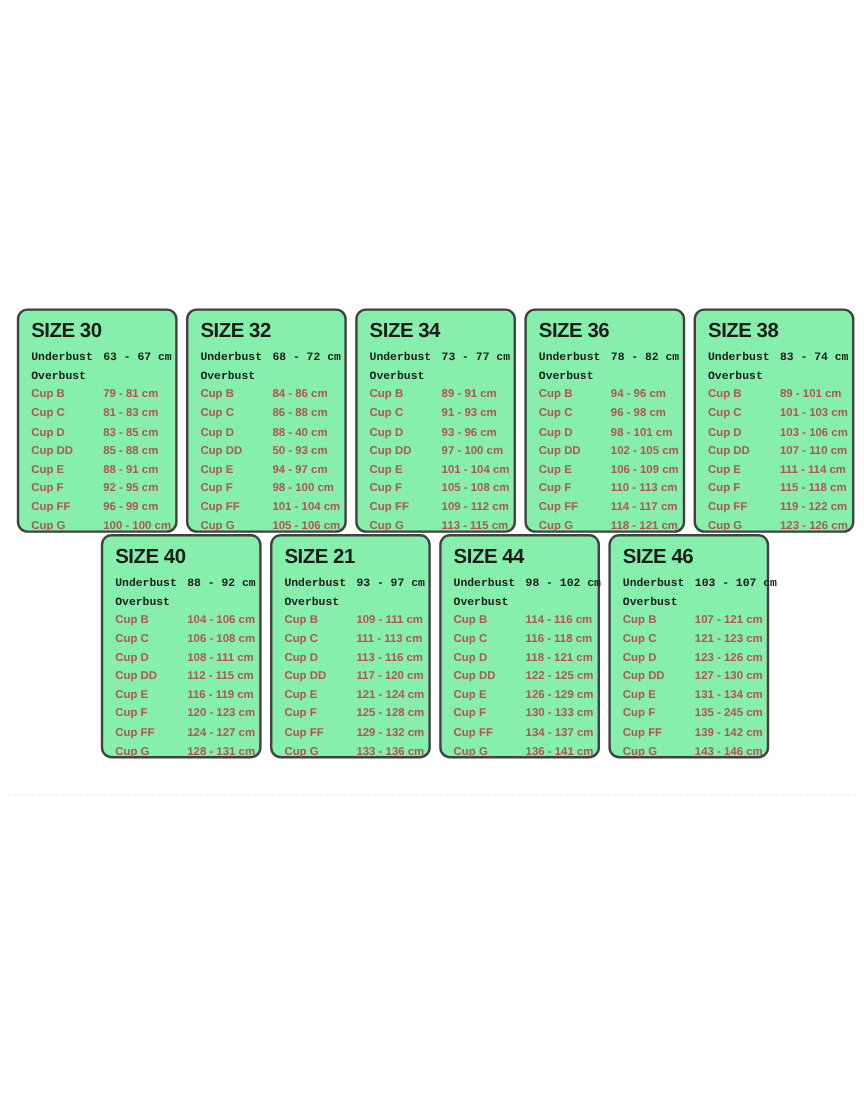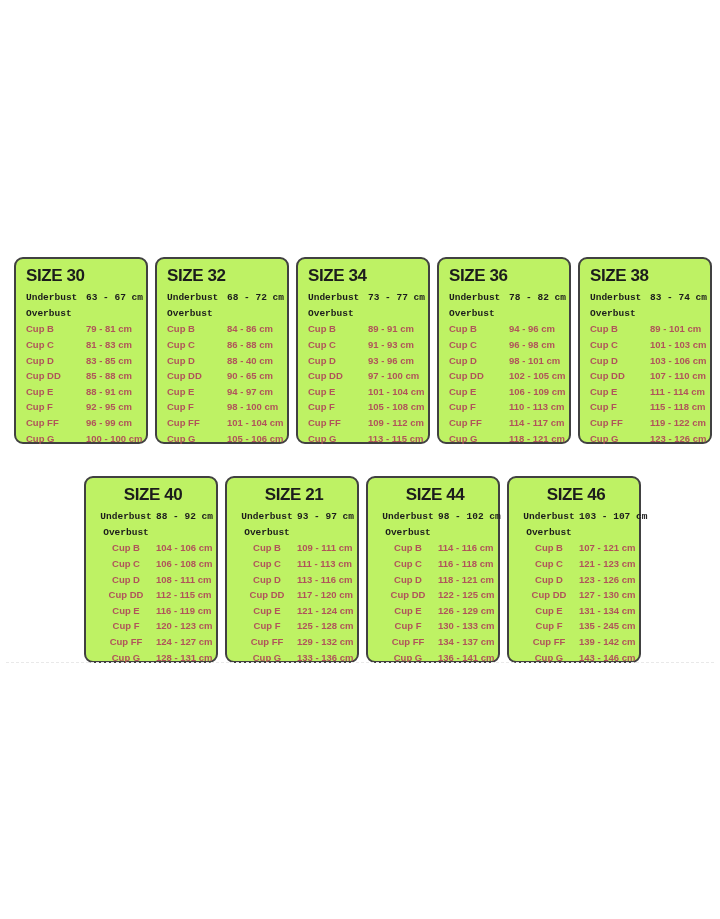--- a/index.html
+++ b/index.html
@@ -12,27 +12,27 @@
   body{
     width:720px;height:919px;
     background:#ffffff;
     font-family:"Liberation Sans",sans-serif;
     overflow:hidden;
     position:relative;
   }
   .page{position:relative;width:720px;height:919px;}
   .cards-row{position:absolute;display:flex;gap:7px;}
   .row-1{top:257px;left:14px;}
-  .row-2{top:476px;left:84px;text-align:center;}
+  .row-2{top:445px;left:84px;}
   .card{
     width:134px;height:187px;
     box-sizing:border-box;
     border:2px solid var(--border-color);
     border-radius:9px;
-    background:#bef264;
+    background:#86efac;
     padding:6px 6px 0 10px;
   }
   .card-title{
     font-size:17px;
     font-weight:bold;
     color:var(--heading-color);
     letter-spacing:-0.4px;
     margin:1px 0 4px 0;
     white-space:nowrap;
   }
@@ -119,21 +119,21 @@
         <div class="mrow red">
           <span class="lbl">Cup C</span>
           <span class="val">86 - 88 cm</span>
         </div>
         <div class="mrow red">
           <span class="lbl">Cup D</span>
           <span class="val">88 - 40 cm</span>
         </div>
         <div class="mrow red">
           <span class="lbl">Cup DD</span>
-          <span class="val">90 - 65 cm</span>
+          <span class="val">50 - 93 cm</span>
         </div>
         <div class="mrow red">
           <span class="lbl">Cup E</span>
           <span class="val">94 - 97 cm</span>
         </div>
         <div class="mrow red">
           <span class="lbl">Cup F</span>
           <span class="val">98 - 100 cm</span>
         </div>
         <div class="mrow red">

